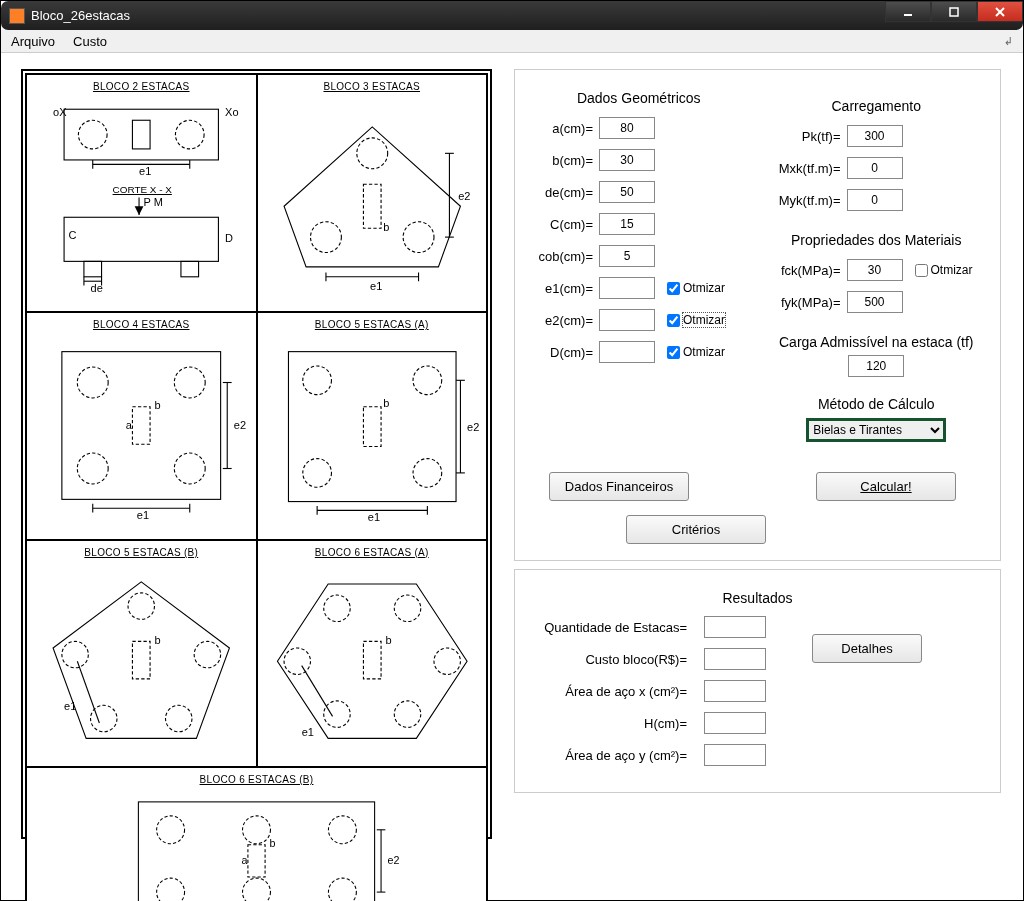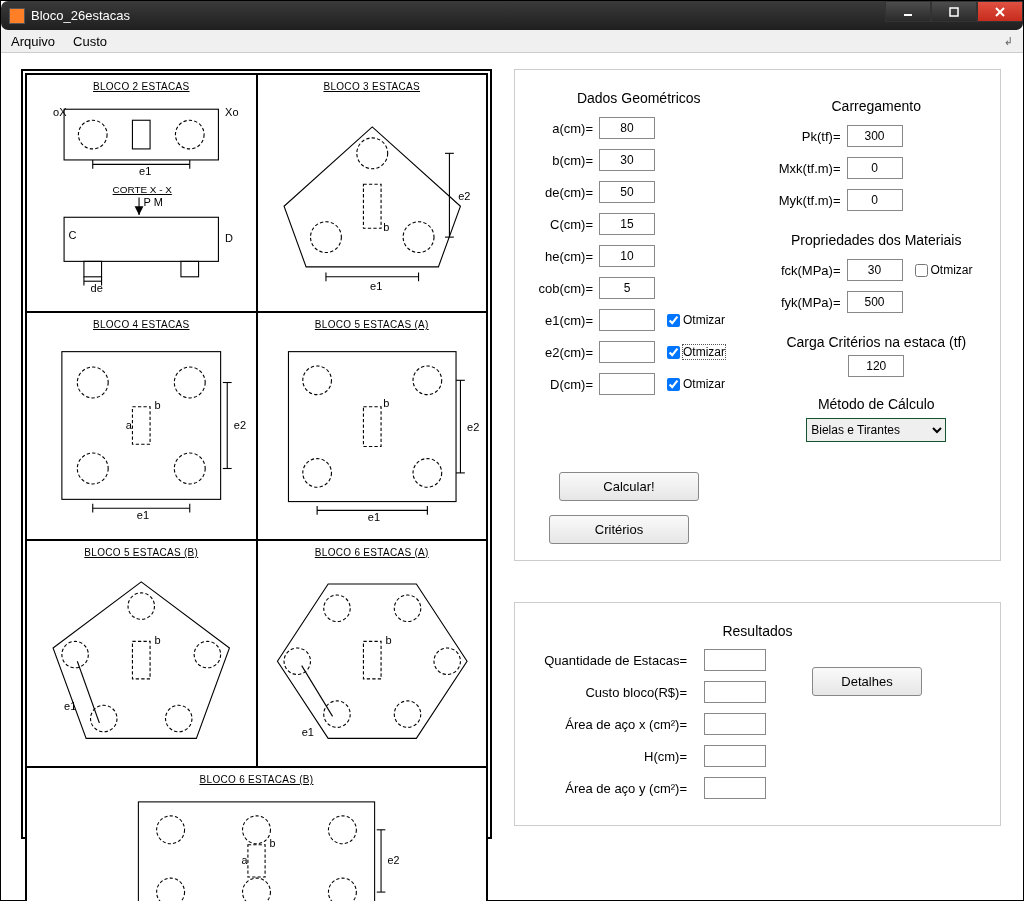--- a/index.html
+++ b/index.html
@@ -28,25 +28,25 @@
   .col-sub{ display:flex; flex-direction:column;}
   .heading{ text-align:center; font-size:14px; margin:4px 0 10px 0;}
   .row{ display:flex; align-items:center; margin-bottom:8px; min-height:24px;}
   .row label{ width:64px; text-align:right; margin-right:6px; font-size:13px;}
   .row.labR label{ width:74px;}
   .row input[type=text]{ width:56px; height:22px; border:1px solid #888; background:#fff; text-align:center; font-size:12px; padding:0 2px;}
   .row .chk{ margin-left:8px; display:flex; align-items:center; font-size:12px;}
   .row .chk input{margin-right:3px;}
   .col-right .heading{margin-top:12px;}
   .btn{ border:1px solid #888; background:linear-gradient(#fafafa,#e6e6e6); padding:6px 12px; font-size:13px; border-radius:3px; cursor:pointer; width:140px; text-align:center;}
-  select.method{ width:140px; height:24px; border:1px solid #14532d; font-size:12px;}
+  select.method{ width:140px; height:24px; border:3px solid #14532d; font-size:12px;}
   .action-row{ display:flex; justify-content:space-between; align-items:center; margin-top:22px;}
   .action-row .leftcol{width:180px; display:flex; justify-content:center;}
-  .action-row .rightcol{width:200px; display:flex; flex-direction:column; align-items:center;}
-  .res-panel{ margin-top:41px;}
+  .action-row .rightcol{width:200px; display:flex; flex-direction:column; align-items:center;text-decoration:underline;}
+  .res-panel{ margin-top:8px;}
   .res-heading{text-align:center; font-size:14px; margin:4px 0 10px 0;}
   .res-row{display:flex; align-items:center; margin-bottom:10px;gap:11px;}
   .res-row label{width:158px; text-align:right; font-size:13px; margin-right:6px;}
   .res-row input{width:62px; height:22px; border:1px solid #888; background:#fff;}
   .detail-btn{ margin-left:46px;}
   .dotted-focus{outline:1px dotted #555;}
   
   
   .schema svg{width:100%; height:100%;}
   .schema{width:100%; height:100%;}
@@ -275,24 +275,20 @@
               </div>
             <div class="row">
                 <label>de(cm)=</label>
                 <input type="text" value="50" style="">
               </div>
             <div class="row">
                 <label>C(cm)=</label>
                 <input type="text" value="15" style="">
               </div>
             <div class="row">
-                <label>he(cm)=</label>
-                <input type="text" value="10" style="">
-              </div>
-            <div class="row">
                 <label>cob(cm)=</label>
                 <input type="text" value="5" style="">
               </div>
             <div class="row">
                 <label>e1(cm)=</label>
                 <input type="text" value="" style="">
                 <span class="chk">
                   <input type="checkbox" checked="" style="">
                   <span>Otmizar</span>
                 </span>
@@ -334,38 +330,41 @@
                 <input type="text" value="30" style="">
                 <span class="chk">
                   <input type="checkbox" style="">
                   <span>Otmizar</span>
                 </span>
               </div>
             <div class="row labR">
                 <label>fyk(MPa)=</label>
                 <input type="text" value="500" style="">
               </div>
-            <div class="heading" style="margin-bottom:4px;">Carga Critérios na estaca (tf)</div>
+            <div class="heading" style="margin-bottom:4px;">Carga Admissível na estaca (tf)</div>
             <div class="row" style="justify-content:center;">
                 <input type="text" value="120" style="">
               </div>
             <div class="heading" style="margin:10px 0 6px 0;">Método de Cálculo</div>
             <div class="row" style="justify-content:center;">
               <select class="method">
                 <option>Bielas e Tirantes</option>
               </select>
             </div>
           </div>
         </div>
         <div class="action-row">
+          <div class="leftcol">
+              <div class="btn">Dados Financeiros</div>
+            </div>
           <div class="rightcol">
               <div class="btn">Calcular!</div>
             </div>
         </div>
-        <div class="action-row" style="margin-top:14px;">
+        <div class="action-row" style="margin-top:14px;justify-content:flex-end;">
           <div class="leftcol">
               <div class="btn">Critérios</div>
             </div>
           <div class="rightcol"></div>
         </div>
       </fieldset>
 
       <fieldset class="panel res-panel">
         <div class="res-heading">Resultados</div>
         <div style="display:flex;">

